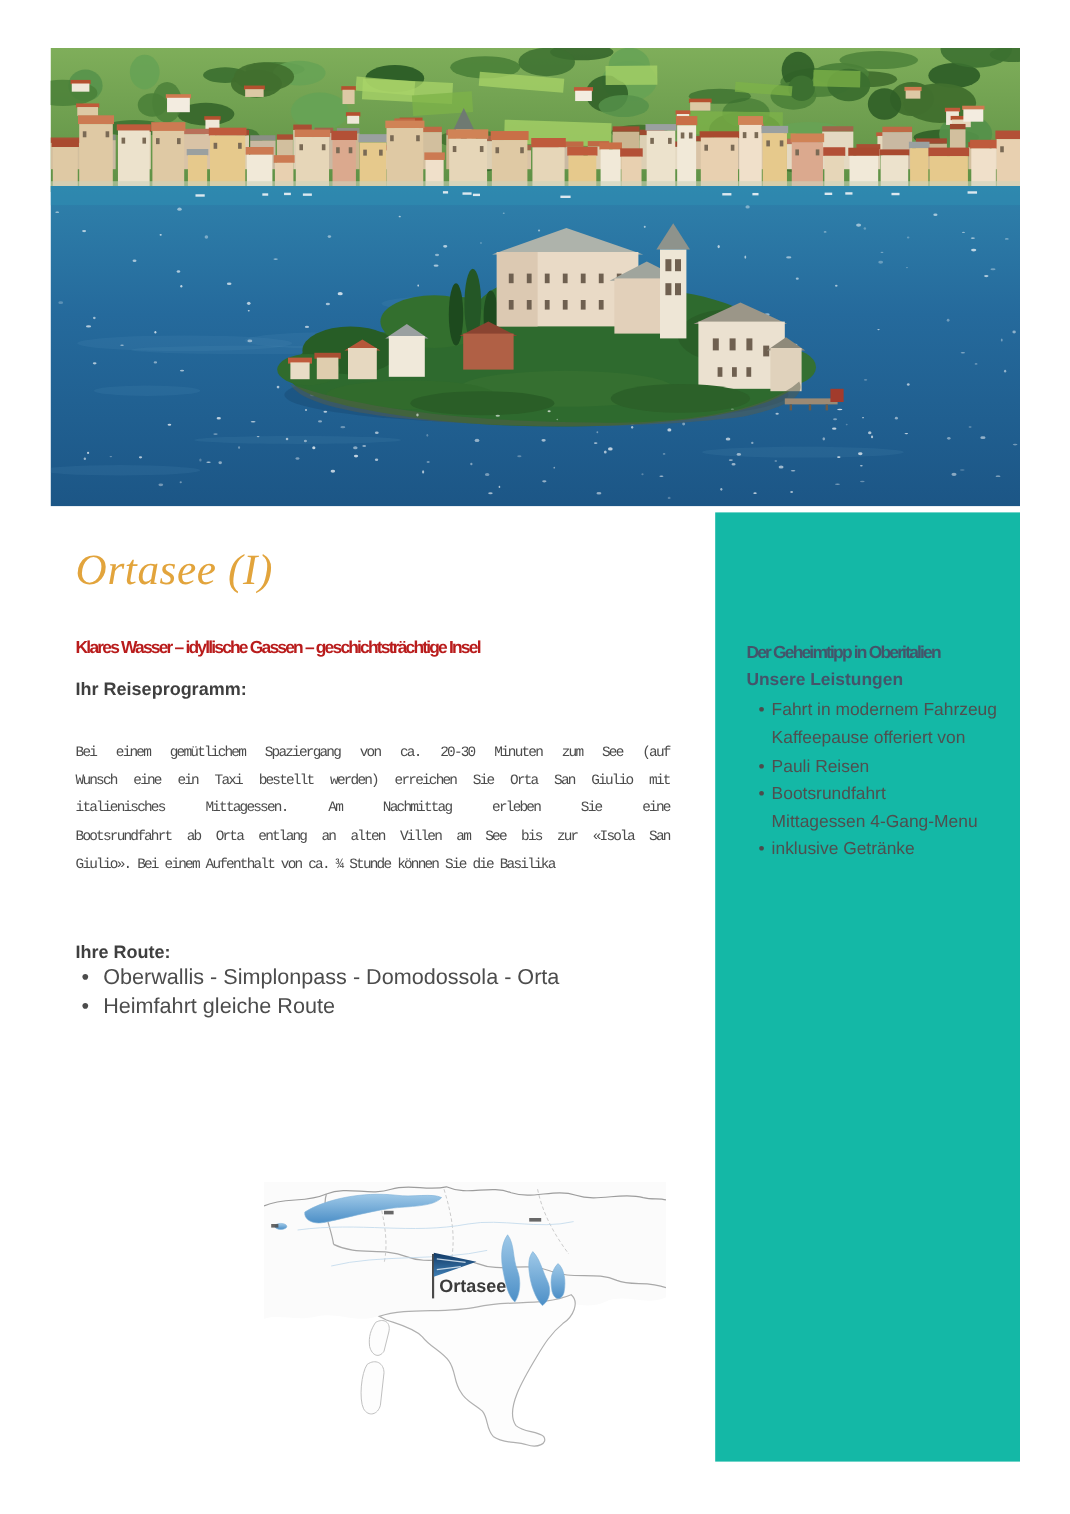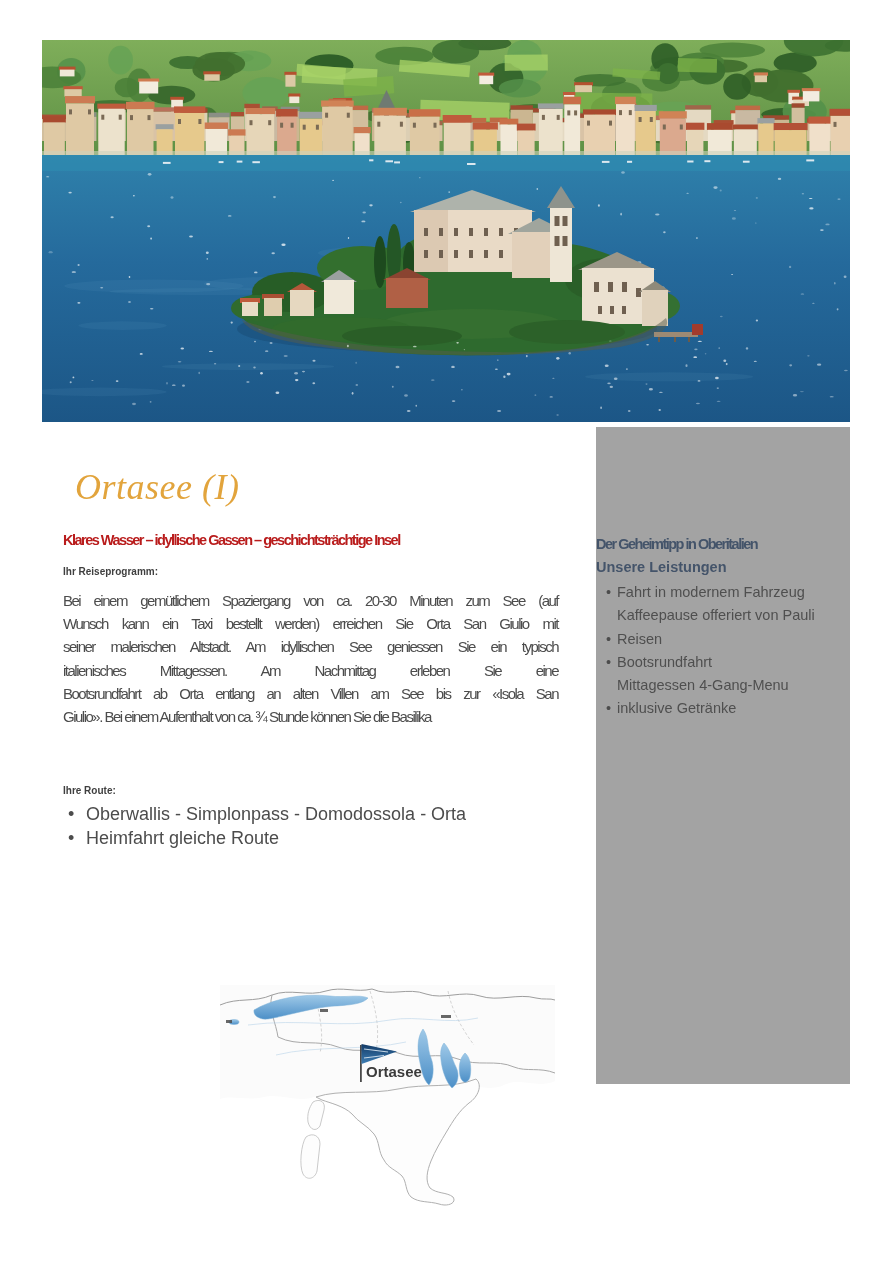--- a/index.html
+++ b/index.html
@@ -2,43 +2,43 @@
 <html><head>
 <meta charset="utf-8">
 <style>
   html,body{margin:0;padding:0;background:#fff;}
   .page{position:relative;width:892px;height:1262px;background:#fff;overflow:hidden;
         font-family:"Liberation Sans",sans-serif;color:#4c4c4c;}
 
   .photo{position:absolute;left:42px;top:40px;width:808px;height:382px;overflow:hidden;}
   .photo svg{display:block;}
 
-  .title{position:absolute;left:63px;top:455px;margin:12px;
+  .title{position:absolute;left:63px;top:455px;margin:0;
          font-family:"Liberation Serif","DejaVu Serif",serif;font-style:italic;font-weight:500;
          font-size:36px;line-height:1.15;color:#e2a43c;letter-spacing:0.5px;}
 
   .subtitle{position:absolute;left:63px;top:532px;font-weight:bold;font-size:14.5px;
             color:#b91c1c;white-space:nowrap;letter-spacing:-0.1px;}
 
-  .sec-heading{position:absolute;left:63px;font-weight:bold;font-size:10px;color:#3f3f3f;}
+  .sec-heading{position:absolute;left:63px;font-weight:bold;font-size:15px;color:#3f3f3f;}
   .prog{top:566px;}
   .route{top:785px;}
 
-  .paragraph{position:absolute;left:63px;top:589px;width:495px;font-size:15px;color:#4c4c4c;}
+  .paragraph{position:absolute;left:63px;top:616px;width:495px;font-size:12px;color:#4c4c4c;font-family:Liberation Mono, monospace;}
   .jline{line-height:23.2px;height:23.2px;text-align:justify;text-align-last:justify;overflow:visible;}
   .jline:last-child{text-align-last:left;}
 
   .bullets{list-style:none;margin:0;padding:0;}
   .main-bullets{position:absolute;left:63px;top:803px;width:495px;font-size:18px;}
   .bullet-item{display:flex;align-items:flex-end;line-height:23.5px;}
   .bullet-item::before{content:"\2022";flex:0 0 23px;box-sizing:border-box;padding-left:5px;color:#4c4c4c;}
   .btxt{flex:1;}
 
-  .sidebar{position:absolute;left:596px;top:427px;width:254px;height:657px;background:#a3a3a3;
-           box-sizing:border-box;padding:106px 15px 0 0;}
+  .sidebar{position:absolute;left:596px;top:427px;width:254px;height:791px;background:#14b8a6;
+           box-sizing:border-box;padding:106px 15px 0 26px;}
   .side-tagline{font-weight:bold;font-size:14.5px;color:#44546a;line-height:23px;
                 white-space:nowrap;letter-spacing:-0.15px;}
   .side-heading{font-weight:bold;font-size:14.5px;color:#44546a;line-height:23px;}
   .side-bullets{margin-top:2px;font-size:14.5px;color:#4f4f4f;}
   .side-bullets .bullet-item{line-height:23.3px;}
   .side-bullets .bullet-item::before{flex:0 0 21px;padding-left:10px;}
 
   .map{position:absolute;left:220px;top:985px;width:335px;height:222px;}
   .map svg{display:block;}
   .map text{font-family:"Liberation Sans",sans-serif;font-size:15px;font-weight:600;fill:#3b3b3b;}
@@ -662,22 +662,21 @@
 
   <h1 class="title">Ortasee (I)</h1>
 
   <div class="subtitle fit-line" style="letter-spacing: -1.5px;">Klares Wasser – idyllische Gassen – geschichtsträchtige Insel</div>
 
   <div class="sec-heading prog">Ihr Reiseprogramm:</div>
 
   <div class="paragraph">
 
   <div class="jline" style="letter-spacing: -1.5px;">Bei einem gemütlichem Spaziergang von ca. 20-30 Minuten zum See (auf</div>
-      <div class="jline" style="letter-spacing: -1.5px;">Wunsch kann ein Taxi bestellt werden) erreichen Sie Orta San Giulio mit</div>
-      <div class="jline" style="letter-spacing: -1.5px;">seiner malerischen Altstadt. Am idyllischen See geniessen Sie ein typisch</div>
+      <div class="jline" style="letter-spacing: -1.5px;">Wunsch eine ein Taxi bestellt werden) erreichen Sie Orta San Giulio mit</div>
       <div class="jline" style="letter-spacing: -1.5px;">italienisches Mittagessen. Am Nachmittag erleben Sie eine</div>
       <div class="jline" style="letter-spacing: -1.5px;">Bootsrundfahrt ab Orta entlang an alten Villen am See bis zur «Isola San</div>
       <div class="jline" style="letter-spacing: -1.5px;">Giulio». Bei einem Aufenthalt von ca. ¾ Stunde können Sie die Basilika</div>
     </div>
 
   <div class="sec-heading route">Ihre Route:</div>
 
   <ul class="bullets main-bullets">
 
   <li class="bullet-item">

